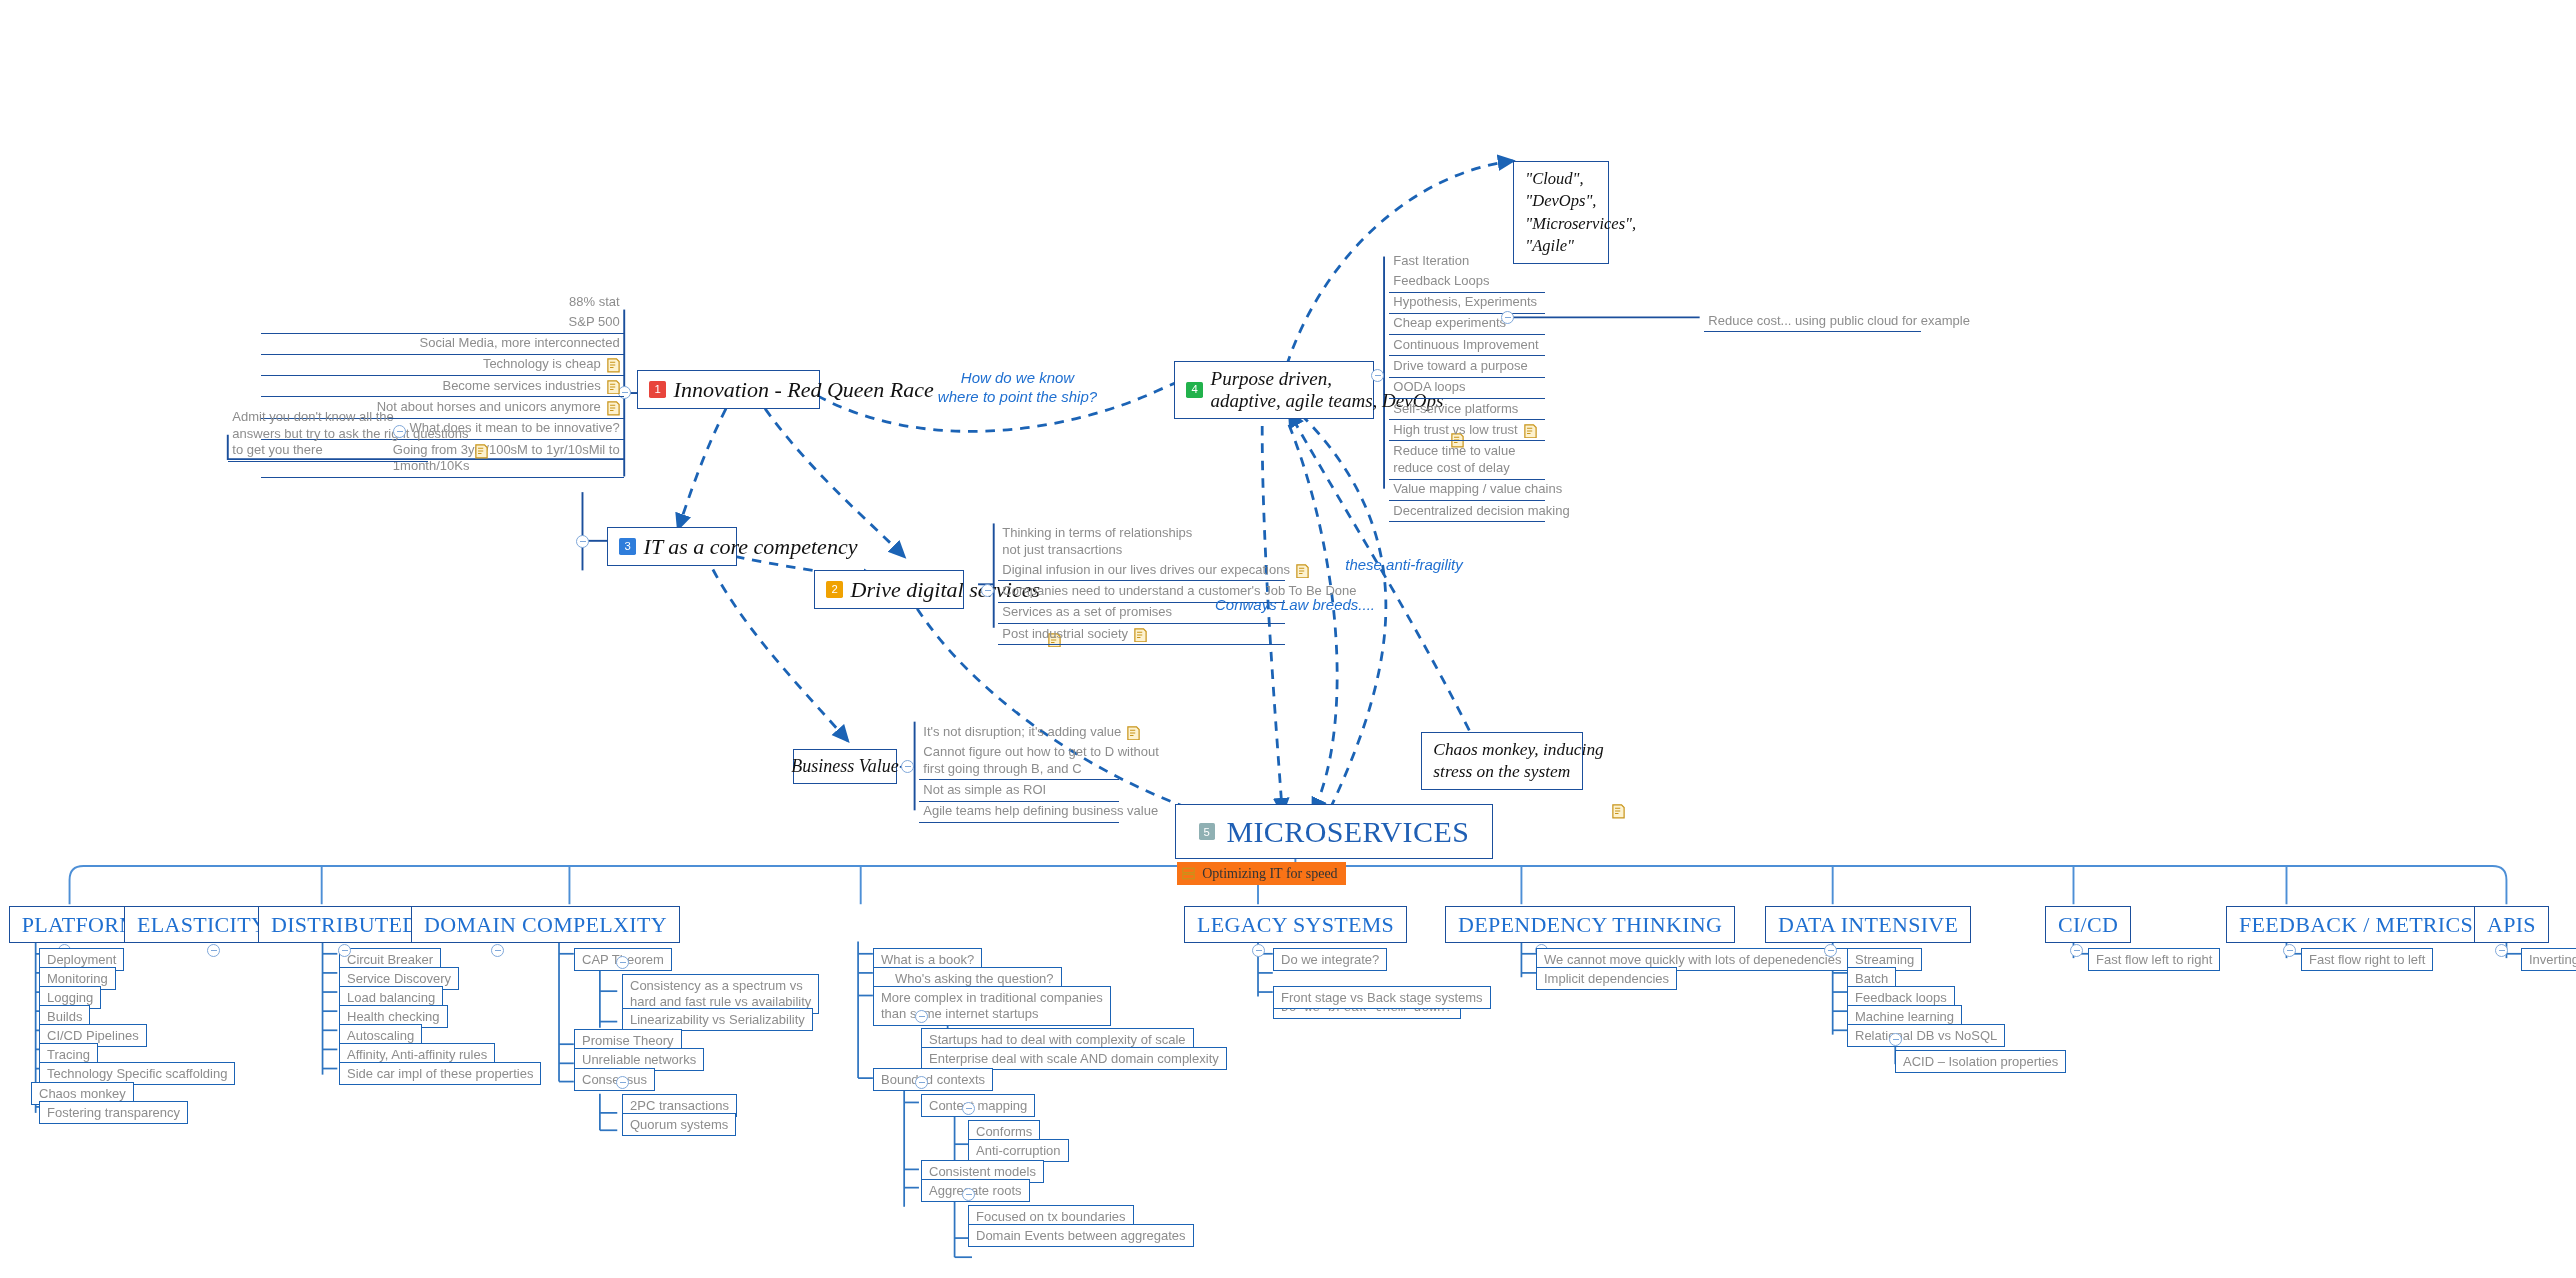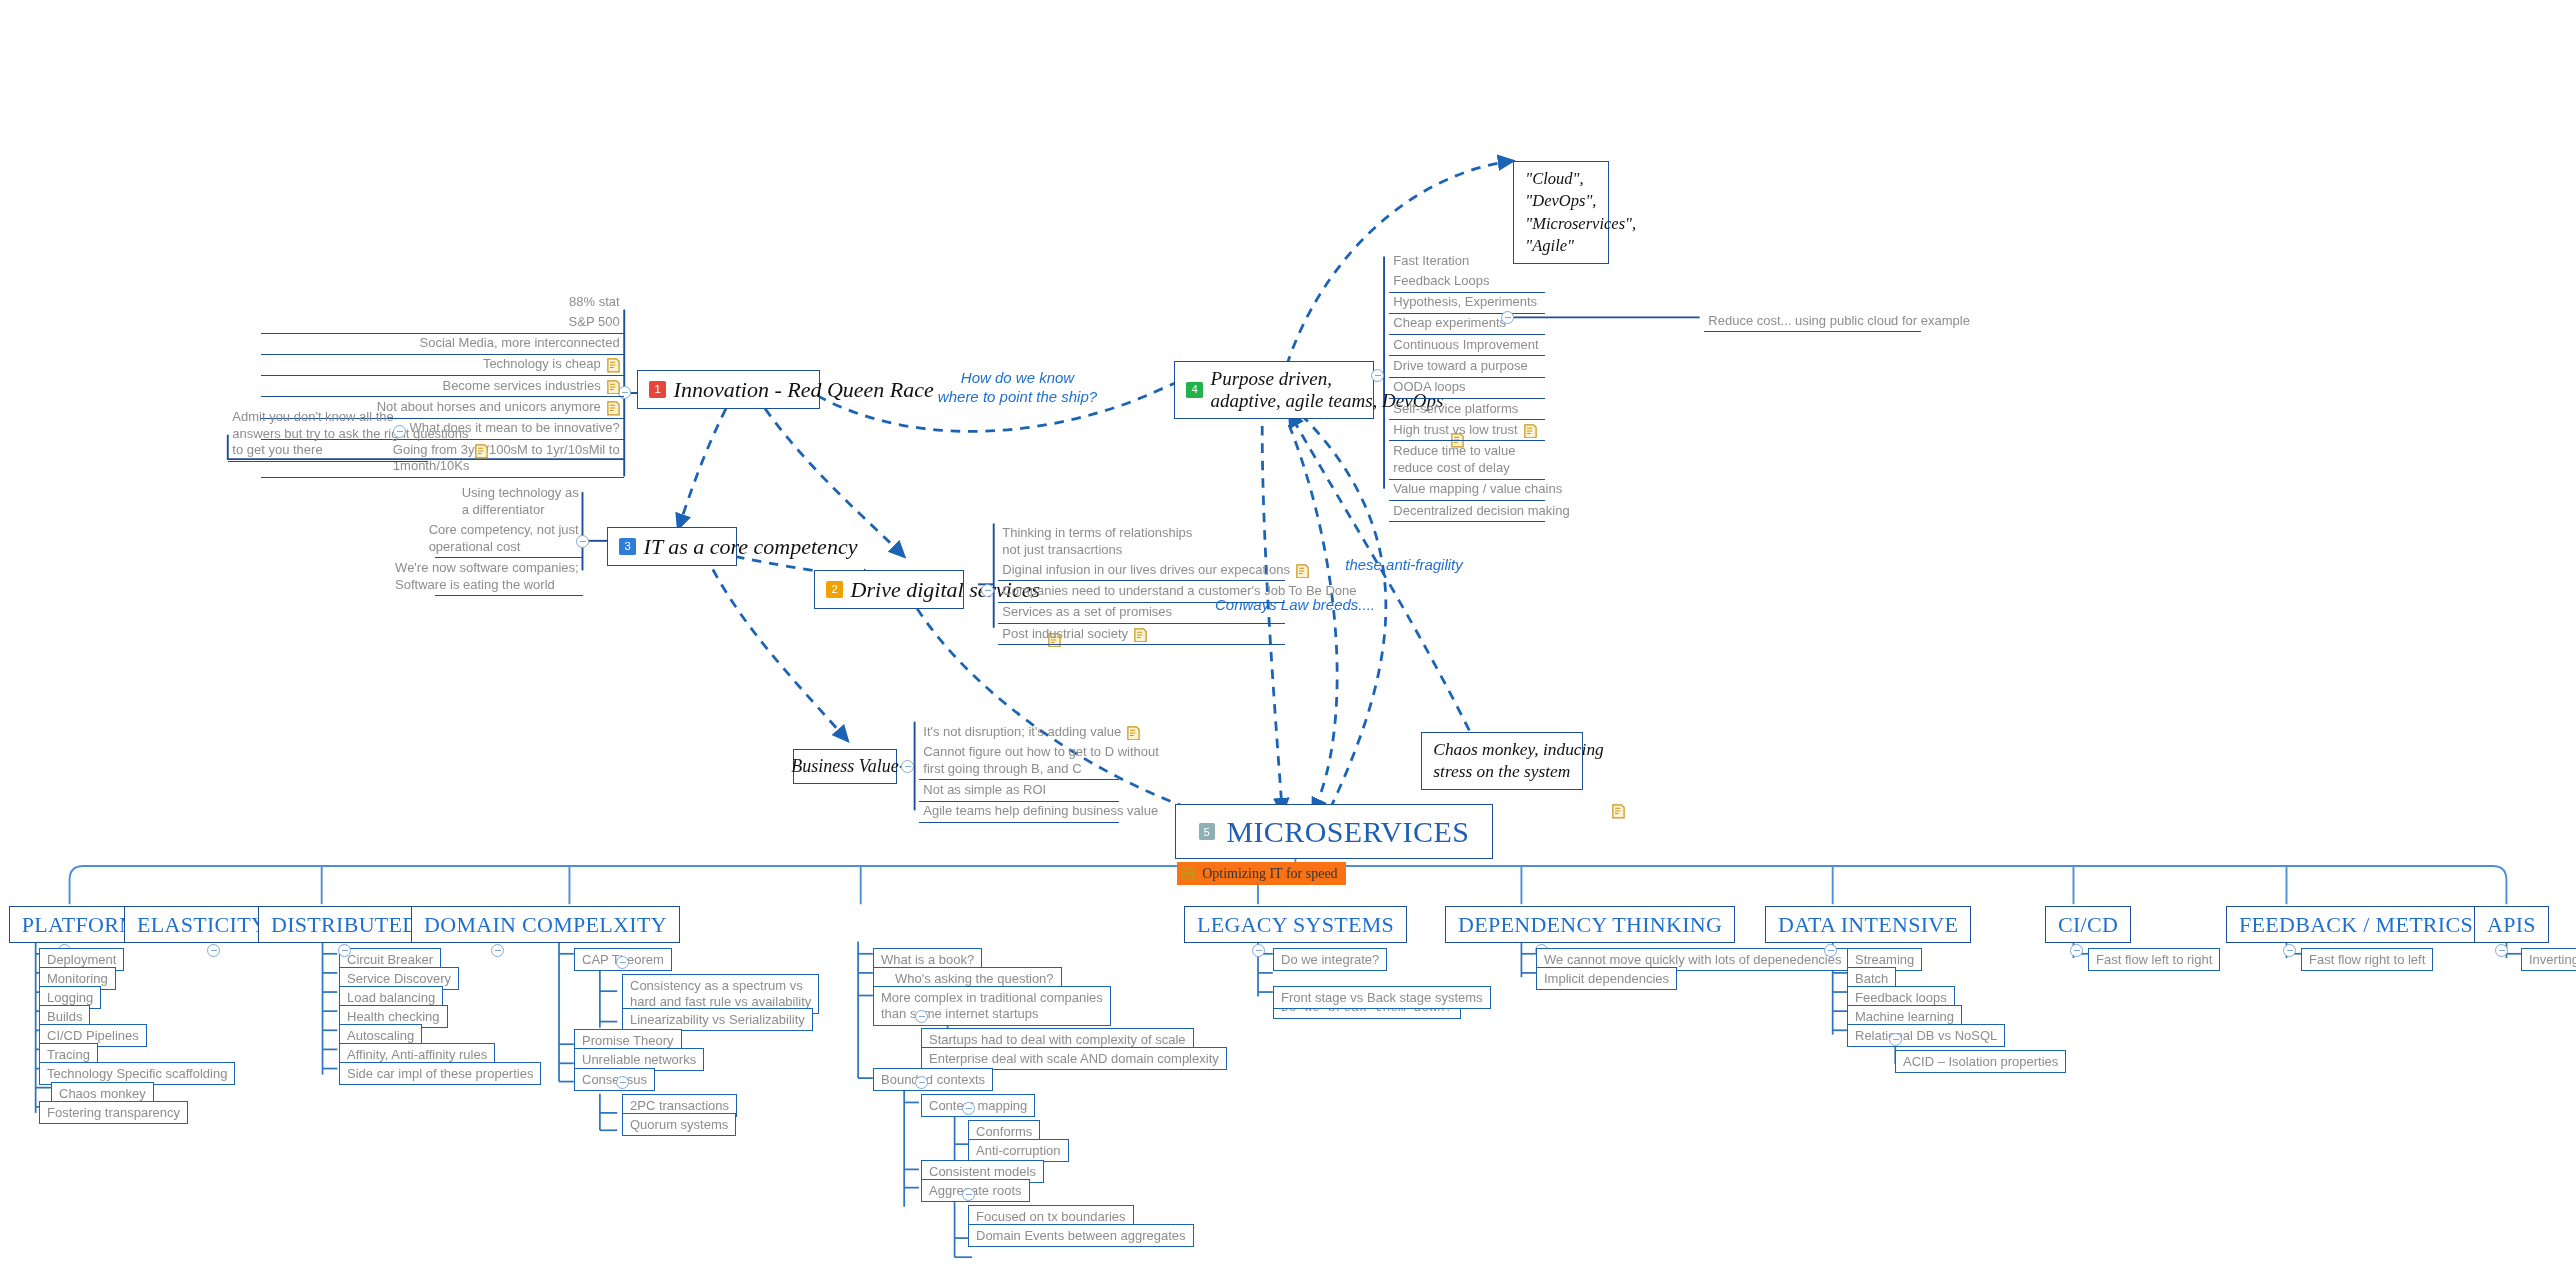--- a/index.html
+++ b/index.html
@@ -344,28 +344,20 @@
   <div id="innovation-sub" style="position:absolute;left:228px;top:407px;width:200px;">
       <div class="uline"><span>Admit you don't know all the
 answers but try to ask the right questions
 to get you there</span><span class="note-ico"><svg viewBox="0 0 15 17">
             <path d="M1 1h10l3 3v12H1z" fill="#fdf2cf" stroke="#c8941a" stroke-width="1.4"></path>
             <path d="M3.5 5h6M3.5 8h6M3.5 11h4" stroke="#c8941a" stroke-width="1.2"></path>
           </svg></span></div>
     </div>
   <div class="collapse" style="left:393px;top:425px;"></div>
 
-  <div id="itcore-list" style="position:absolute;left:435px;top:483px;width:148px;">
-      <div class="uline r noline"><span>Using technology as
-a differentiator</span></div>
-      <div class="uline r"><span>Core competency, not just
-operational cost</span></div>
-      <div class="uline r"><span>We're now software companies;
-Software is eating the world</span></div>
-    </div>
 
   <div id="purpose-list" style="position:absolute;left:1389px;top:251px;width:156px;">
       <div class="uline noline"><span>Fast Iteration</span></div>
       <div class="uline"><span>Feedback Loops</span></div>
       <div class="uline"><span>Hypothesis, Experiments</span></div>
       <div class="uline"><span>Cheap experiments</span></div>
       <div class="uline"><span>Continuous Improvement</span></div>
       <div class="uline"><span>Drive toward a purpose</span></div>
       <div class="uline"><span>OODA loops</span></div>
       <div class="uline"><span>Self-service platforms</span></div>
@@ -425,21 +417,21 @@
         </span>
       </div>
       <div class="collapse" style="left: 58px; top: 944px;"></div>
       <div class="node leaf" style="left: 39px; top: 948px;"><span>Deployment</span></div>
       <div class="node leaf" style="left: 39px; top: 967px;"><span>Monitoring</span></div>
       <div class="node leaf" style="left: 39px; top: 986px;"><span>Logging</span></div>
       <div class="node leaf" style="left: 39px; top: 1005px;"><span>Builds</span></div>
       <div class="node leaf" style="left: 39px; top: 1024px;"><span>CI/CD Pipelines</span></div>
       <div class="node leaf" style="left: 39px; top: 1043px;"><span>Tracing</span></div>
       <div class="node leaf" style="left: 39px; top: 1062px;"><span>Technology Specific scaffolding</span></div>
-      <div class="node leaf" style="left: 51px; top: 1082px;"><span>Chaos monkey</span></div>
+      <div class="node leaf" style="left: 31px; top: 1082px;"><span>Chaos monkey</span></div>
       <div class="node leaf" style="left: 39px; top: 1101px;"><span>Fostering transparency</span></div>
       <div class="node cat-box" style="left: 124px; top: 906px; min-width: 177px;">
         <span>ELASTICITY, RESILIENCY</span>
       </div>
       <div class="collapse" style="left: 207px; top: 944px;"></div>
       <div class="node leaf" style="left: 339px; top: 948px;"><span>Circuit Breaker</span></div>
       <div class="node leaf" style="left: 339px; top: 967px;"><span>Service Discovery</span></div>
       <div class="node leaf" style="left: 339px; top: 986px;"><span>Load balancing</span></div>
       <div class="node leaf" style="left: 339px; top: 1005px;"><span>Health checking</span></div>
       <div class="node leaf" style="left: 339px; top: 1024px;"><span>Autoscaling</span></div>

